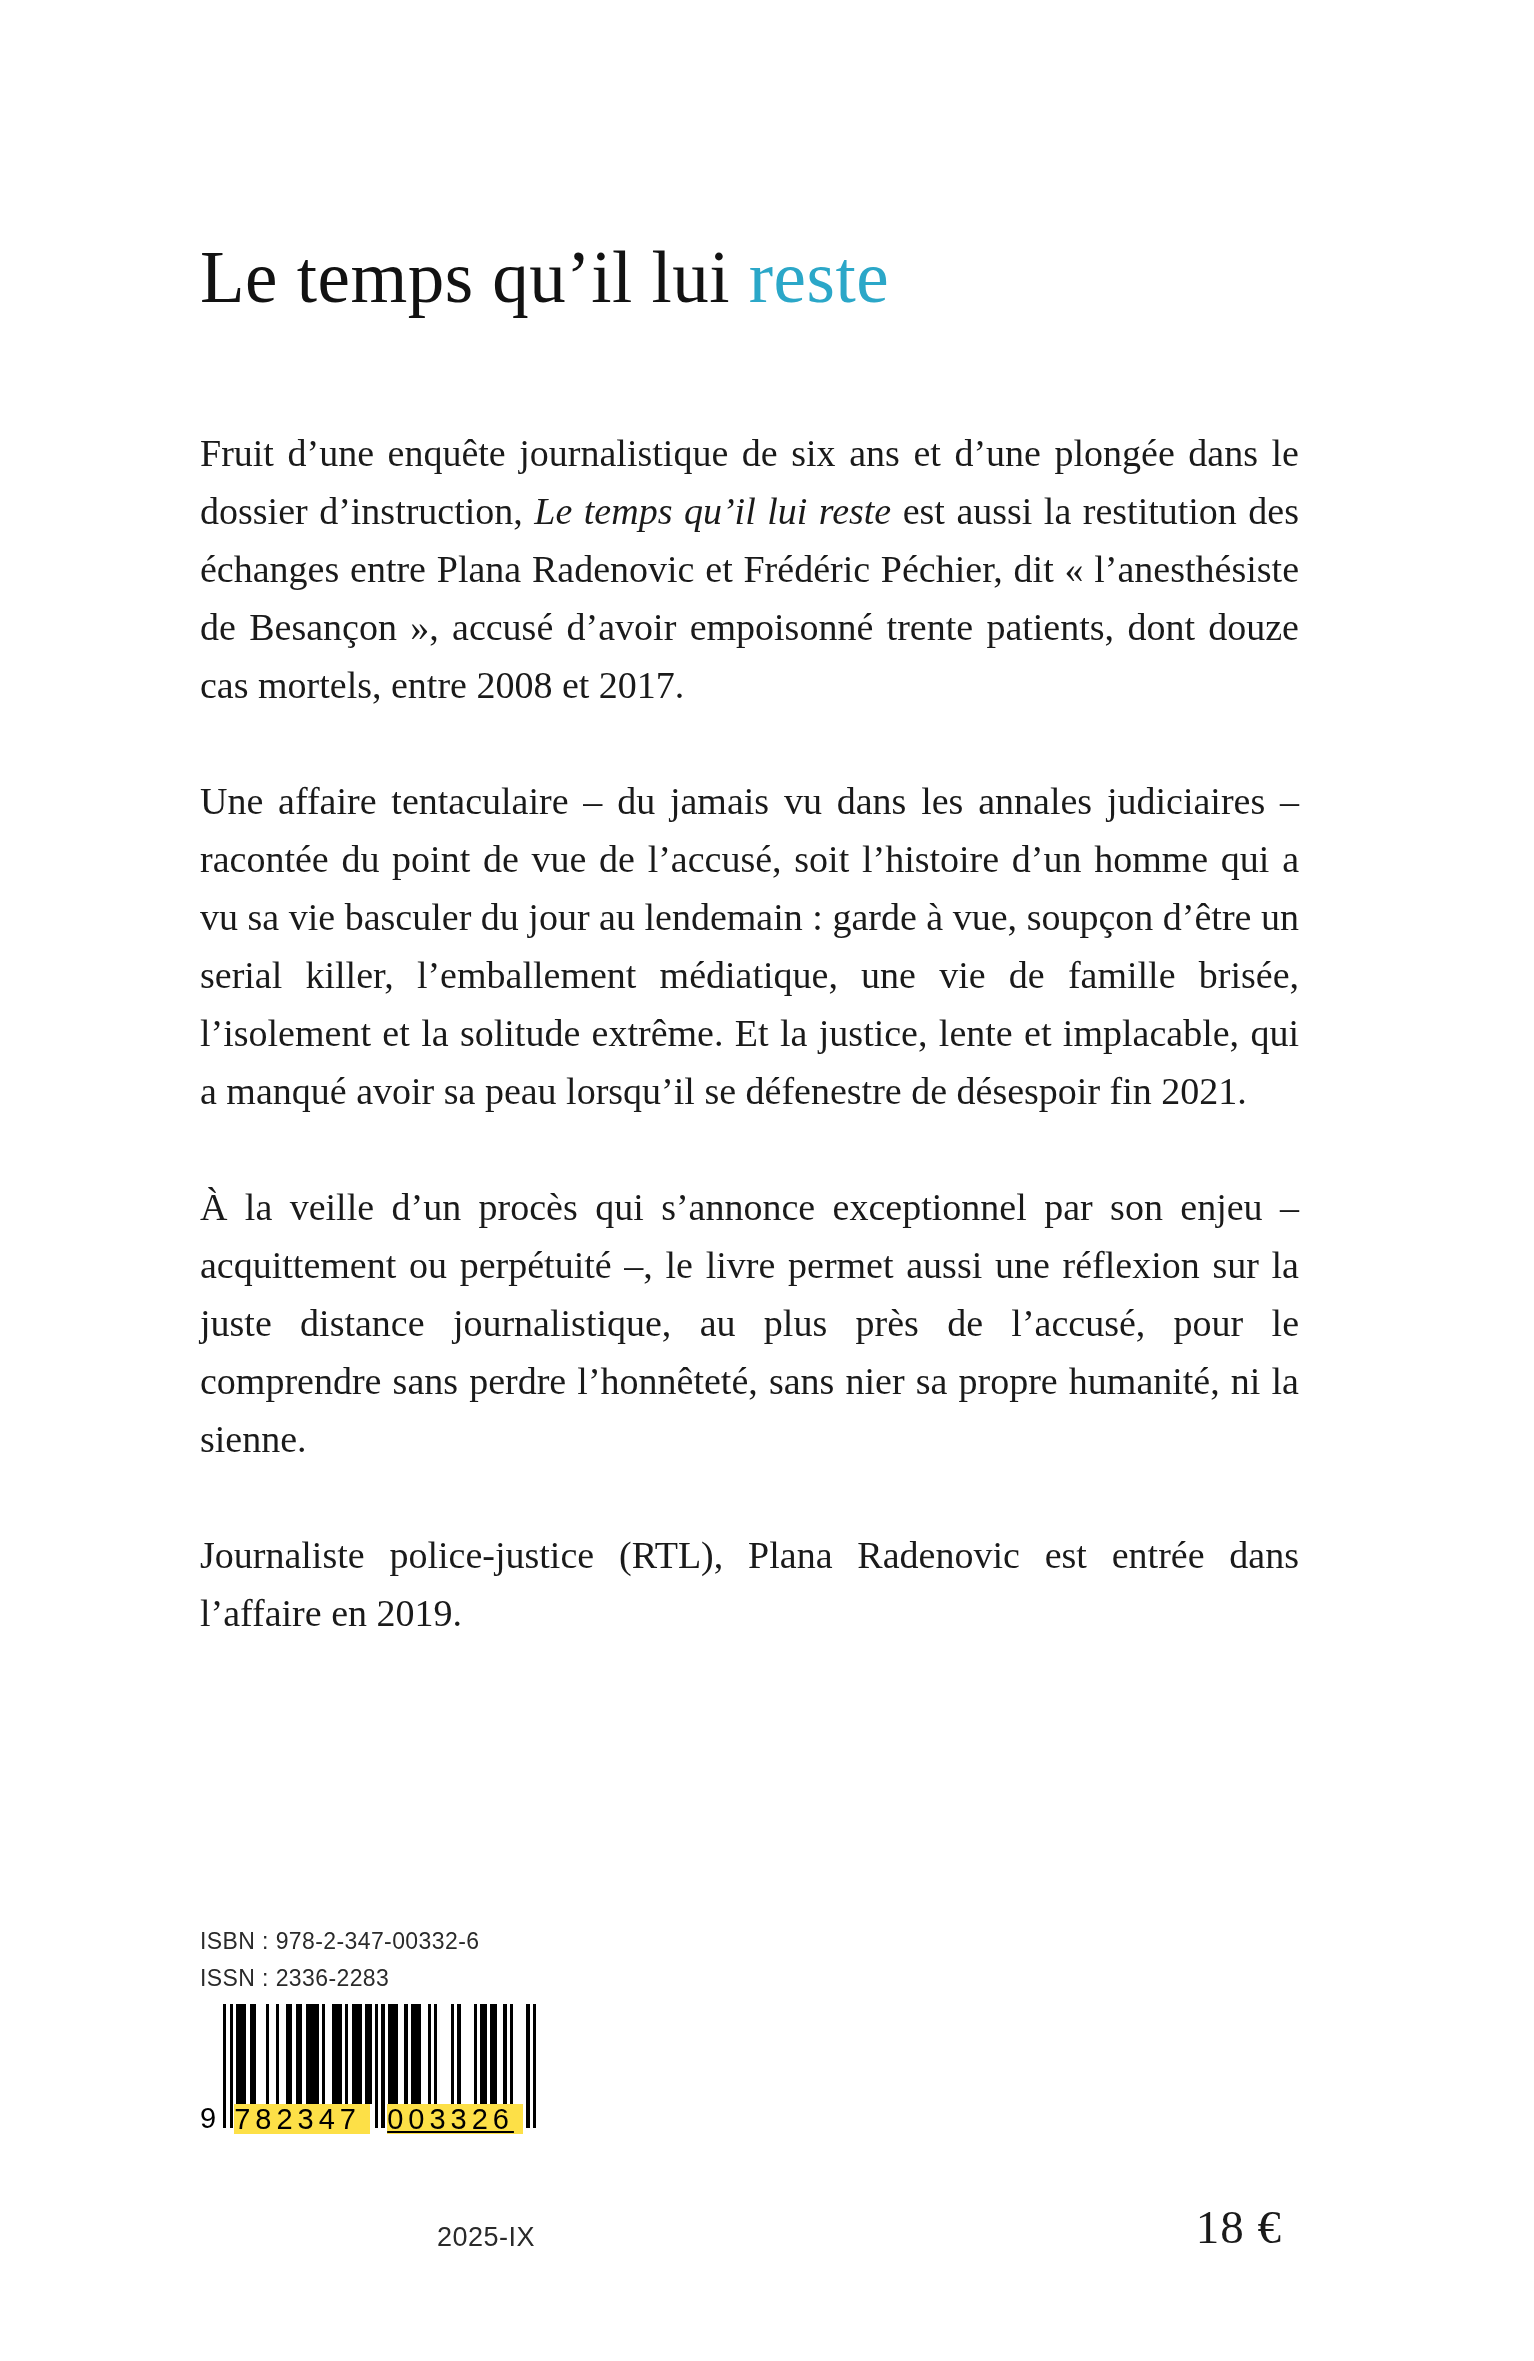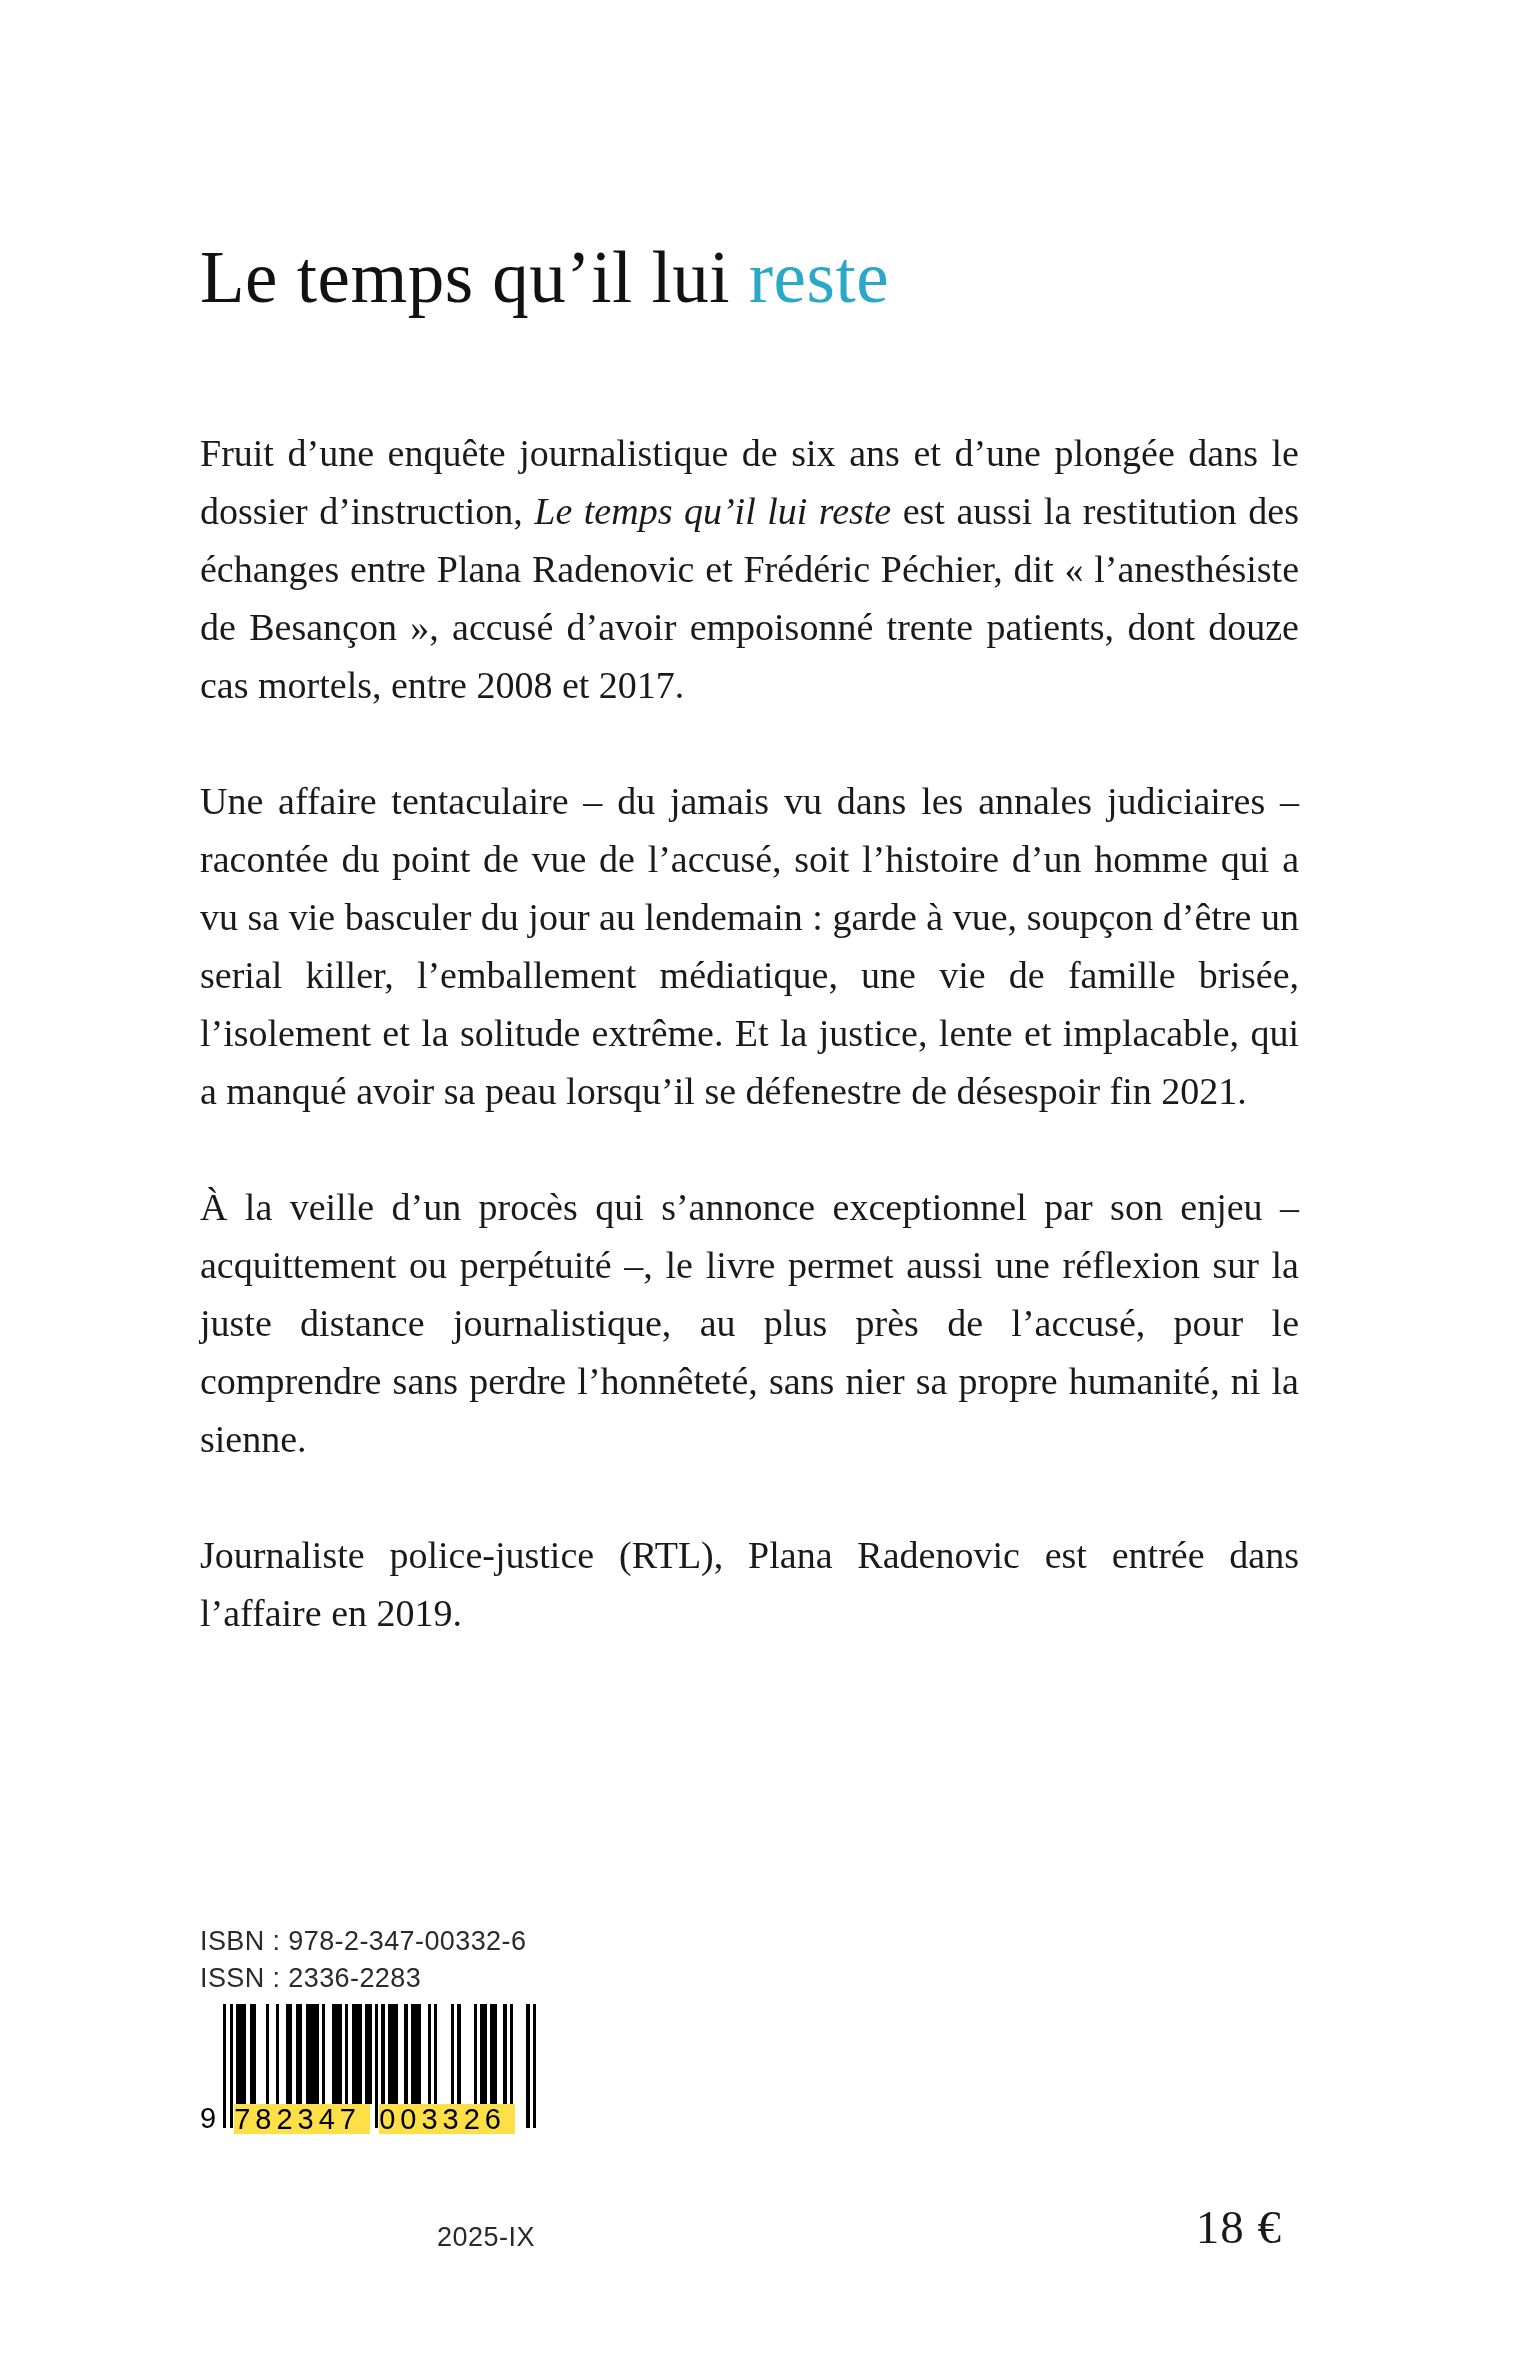--- a/index.html
+++ b/index.html
@@ -32,21 +32,21 @@
   }
   p.author { }
   em { font-style: italic; }
 
   .footer { position: absolute; left: 0; top: 0; width: 100%; height: 100%; pointer-events: none; }
   .isbn-block {
     position: absolute;
     left: 200px;
     top: 1923px;
     font-family: "Liberation Sans", "DejaVu Sans", sans-serif;
-    font-size: 27px;
+    font-size: 23px;
     line-height: 37px;
     color: #2a2a2a;
     letter-spacing: 0.4px;
   }
   .barcode {
     position: absolute;
     left: 200px;
     top: 2004px;
     display: flex;
     align-items: flex-end;
@@ -69,21 +69,21 @@
     top: 100px;
     width: 136px;
     text-align: left;
     font-size: 29px;
     line-height: 30px;
     letter-spacing: 5px;
     color: #000;
     background: #fde047;
   }
   .bc-g1 { left: 11px; }
-  .bc-g2 { left: 156px; }
+  .bc-g2 { left: 164px; text-decoration: underline; }
   .edition {
     position: absolute;
     left: 437px;
     top: 2222px;
     font-family: Liberation Sans, sans-serif;
     font-size: 27px;
     color: #2a2a2a;
     letter-spacing: 0.5px;
   }
   .price {

